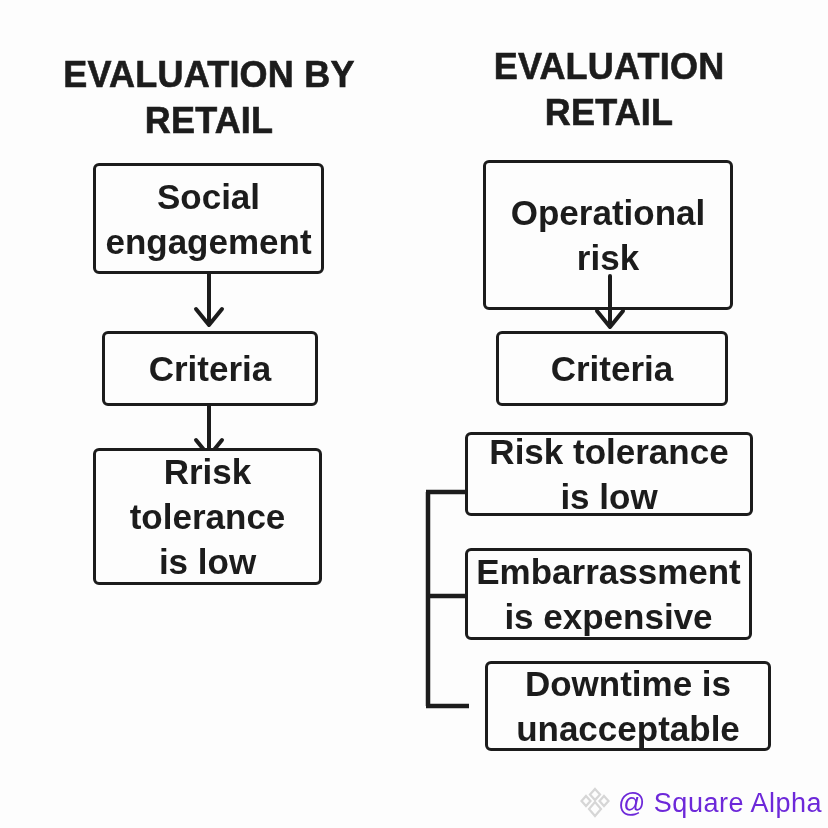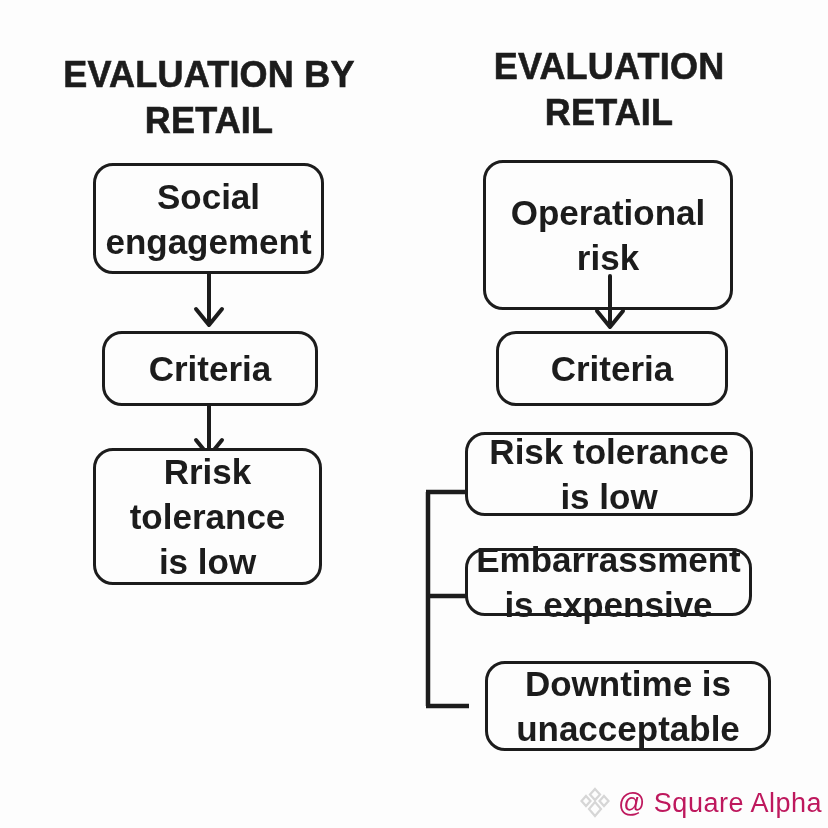--- a/index.html
+++ b/index.html
@@ -23,21 +23,21 @@
     line-height: 46px;
     font-weight: 700;
     letter-spacing: 0.2px;
     -webkit-text-stroke: 0.6px #1c1c1c;
     white-space: pre-line;
     color: #1c1c1c;
   }
   .node {
     position: absolute;
     border: 3.5px solid #1c1c1c;
-    border-radius: 20px;
+    border-radius: 6px;
     background: #fdfdfd;
     display: flex;
     align-items: center;
     justify-content: center;
     box-sizing: border-box;
   }
   .node .label {
     font-size: 35px;
     line-height: 45px;
     font-weight: 600;
@@ -52,21 +52,21 @@
     position: absolute;
     right: 6px;
     bottom: 8px;
     display: flex;
     align-items: center;
     gap: 7px;
   }
   .watermark .wm-text {
     font-size: 27px;
     font-weight: 400;
-    color: #be185d;
+    color: #6d28d9;
     letter-spacing: 0.5px;
   }
 </style>
 </head>
 <body>
 
 <div class="canvas">
 
   <div class="col-title" style="left:9px; top:44px; width:400px;margin-top:8px;">EVALUATION BY
 RETAIL</div>
@@ -118,21 +118,21 @@
     <line x1="2" y1="6" x2="45" y2="6" stroke="#1c1c1c" stroke-width="4.5"></line>
     <line x1="2" y1="110" x2="45" y2="110" stroke="#1c1c1c" stroke-width="4.5"></line>
     <line x1="2" y1="220" x2="45" y2="220" stroke="#1c1c1c" stroke-width="4.5"></line>
   </svg>
 
   <div class="node" style="left:465px; top:432px; width:288px; height:84px;">
     <div class="label">Risk tolerance
 is low</div>
   </div>
 
-  <div class="node" style="left:465px; top:548px; width:287px; height:68px;">
+  <div class="node" style="left:465px; top:548px; width:287px; height:92px;">
     <div class="label">Embarrassment
 is expensive</div>
   </div>
 
   <div class="node" style="left:485px; top:661px; width:286px; height:90px;">
     <div class="label">Downtime is
 unacceptable</div>
   </div>
 
   <div class="watermark">

